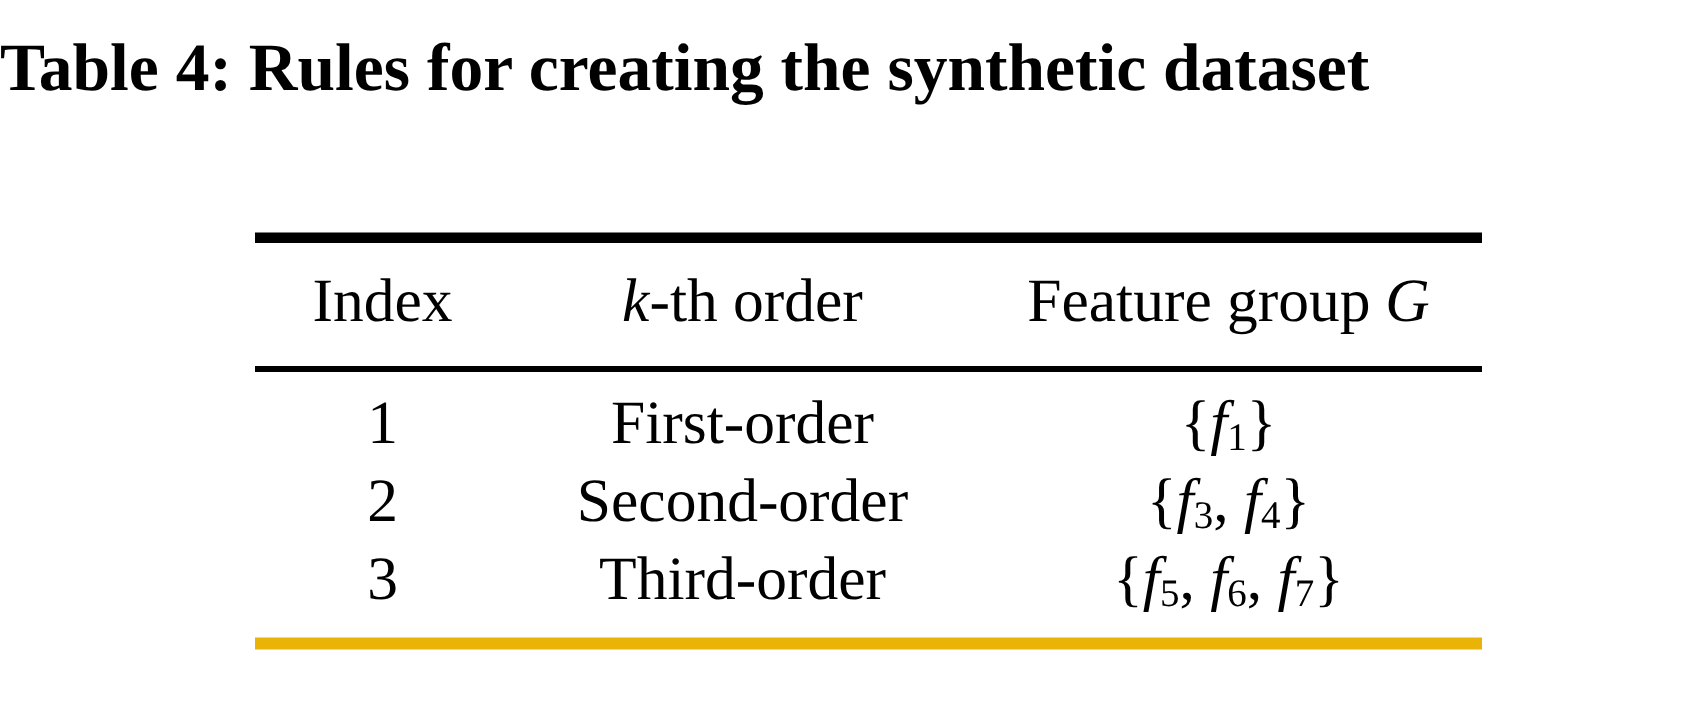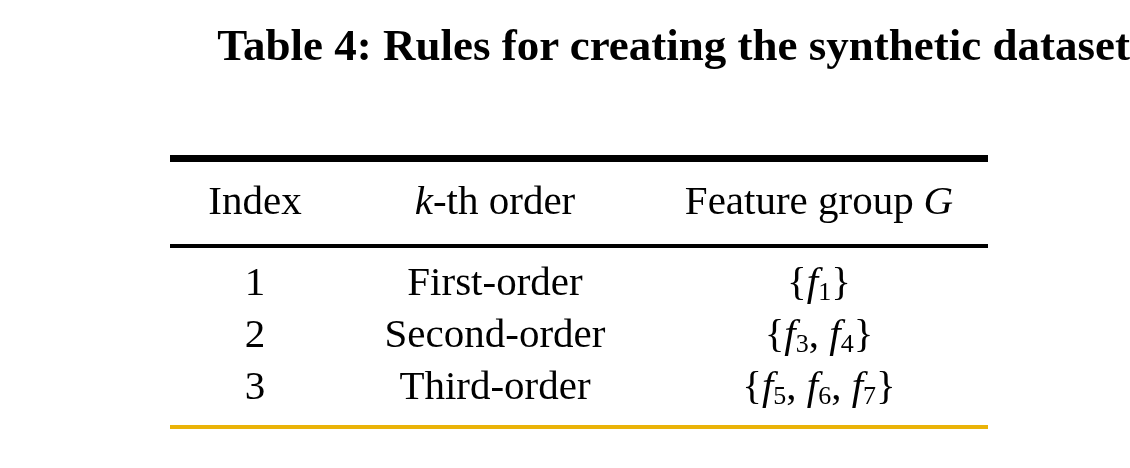--- a/index.html
+++ b/index.html
@@ -11,33 +11,33 @@
     background: #ffffff;
     color: #000000;
     font-family: "Liberation Serif", "DejaVu Serif", serif;
     overflow: hidden;
   }
   .caption {
     position: absolute;
     top: 19px;
     left: 0;
     width: 100%;
-    text-align: right;
+    text-align: left;
     font-size: 45px;
     font-weight: 700;
     white-space: nowrap;
   }
   table.rules-table {
     position: absolute;
     left: 170px;
     top: 155px;
     width: 818px;
     border-collapse: collapse;
     border-top: 7px solid #000;
-    border-bottom: 4px solid #eab308;
+    border-bottom: 8px solid #eab308;
     font-size: 41px;
     line-height: 1.15;
   }
   table.rules-table col.c1 { width: 170px; }
   table.rules-table col.c2 { width: 310px; }
   table.rules-table col.c3 { width: 338px; }
   thead tr { border-bottom: 4px solid #000; }
   th {
     font-weight: normal;
     text-align: center;

